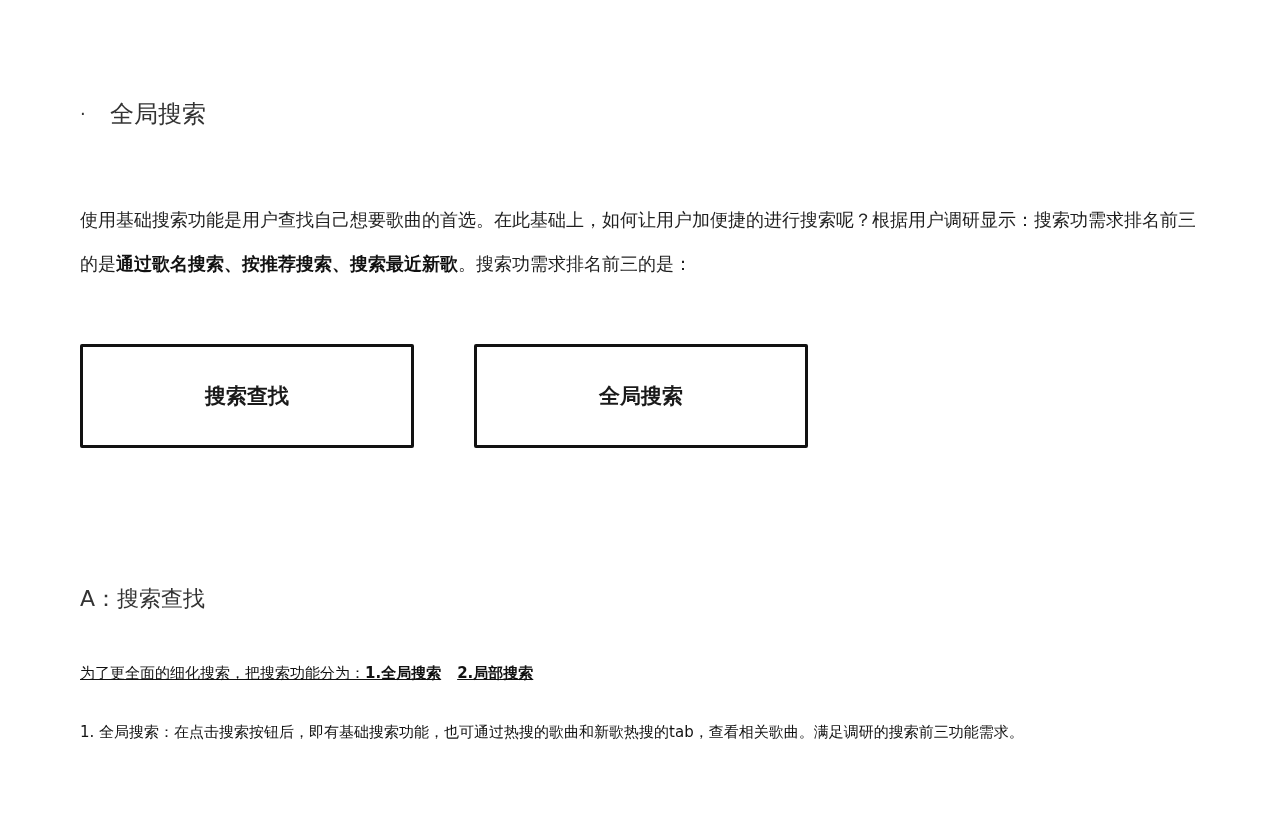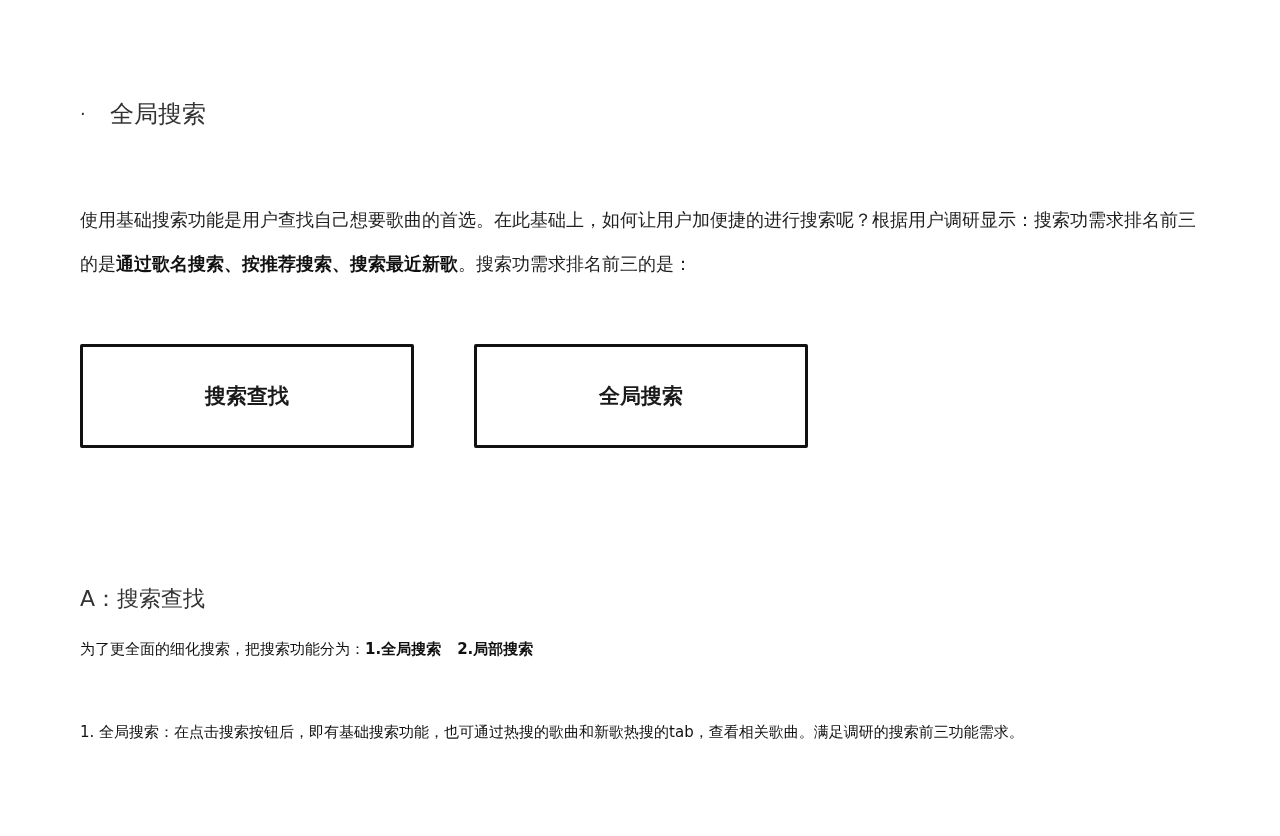--- a/index.html
+++ b/index.html
@@ -73,21 +73,21 @@
     }
     .line-small {
       position: absolute;
       left: 80px;
       font-size: 15px;
       line-height: 22px;
       color: #111111;
       margin: 0;
       white-space: nowrap;
     }
-    .line-small.l1 { top: 638px; }
+    .line-small.l1 { top: 662px; text-decoration: underline; }
     .line-small.l2 { top: 721px; }
     .line-small strong { font-weight: 600; }
     .gap { display: inline-block; width: 16px; }
   </style>
 </head>
 <body>
 
 <div class="section-heading">
   <span class="bullet">·</span>
   <span>全局搜索</span>

